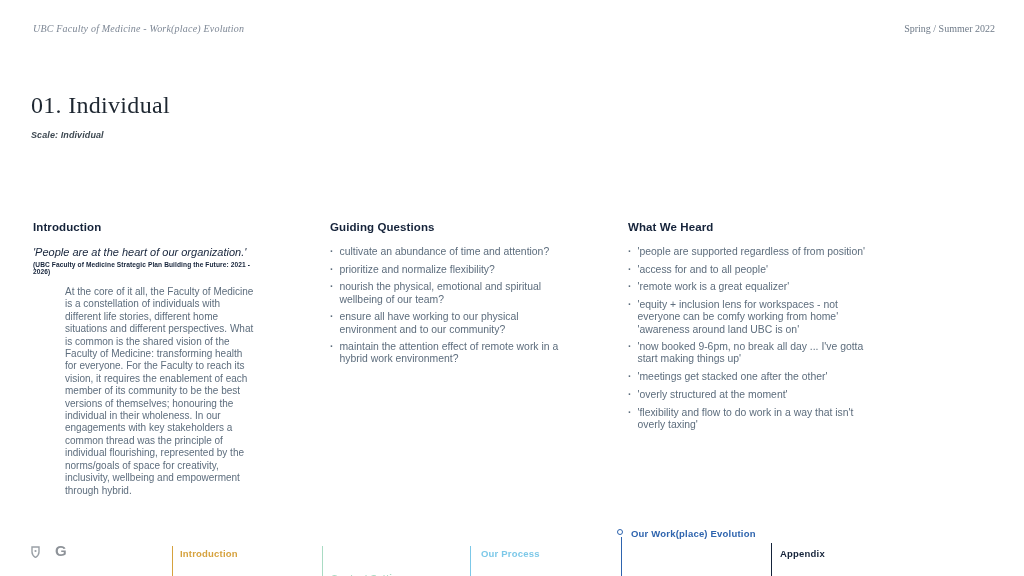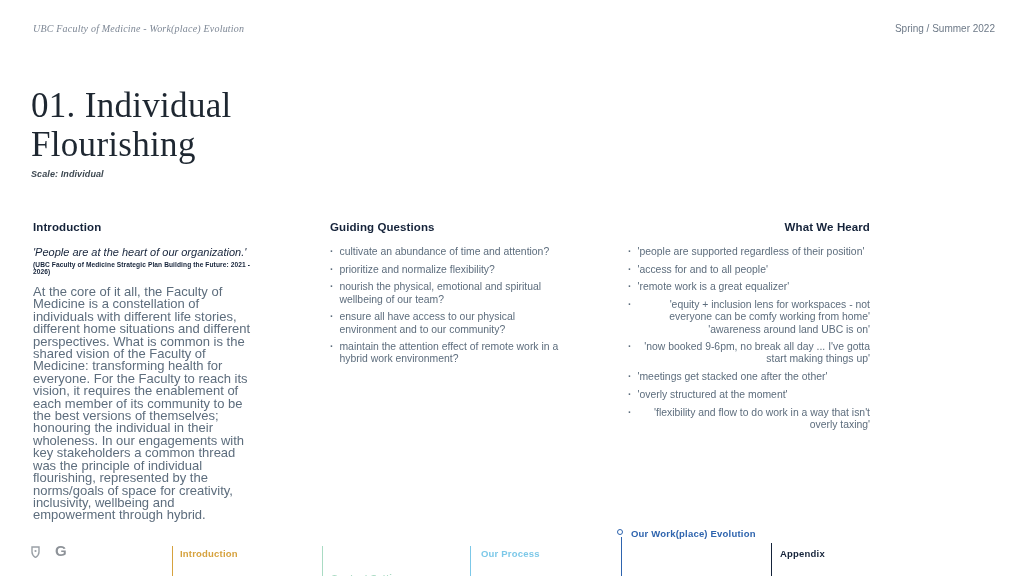--- a/index.html
+++ b/index.html
@@ -14,54 +14,54 @@
   .page { position:absolute; inset:0; background:#fff; }
 
   
   .doc-header-left {
     position:absolute; left:33px; top:23px;
     font-family:"Liberation Serif", serif; font-style:italic;
     font-size:10px; color:#7d8795; letter-spacing:.2px;
   }
   .doc-header-right {
     position:absolute; right:29px; top:23px;
-    font-family:Liberation Sans, sans-serif;
+    font-family:Liberation Serif, serif;
     font-size:10px; color:#6e7a88;
   }
 
   
   .title-block { position:absolute; left:31px; top:86px; width:420px; }
   .page-title {
     font-family:"Liberation Serif", serif; font-weight:400;
-    font-size:35px; line-height:39px; color:#1e2731; letter-spacing:.3px;
+    font-size:24px; line-height:39px; color:#1e2731; letter-spacing:.3px;
   }
   .scale-label {
     margin-top:5px; font-size:9px; font-style:italic;
     color:#3e4952; font-weight:bold; letter-spacing:.1px;
   }
 
   
   .col { position:absolute; top:221px; }
   .col-1 { left:33px;  width:222px; }
   .col-2 { left:330px; width:238px; }
-  .col-3 { left:628px; width:242px;text-align:right; }
+  .col-3 { left:628px; width:242px; }
 
   .col-heading {
     font-size:11.5px; font-weight:bold; color:#15233a; margin-bottom:13px;
     letter-spacing:.1px;
   }
   .quote {
     font-size:11px; font-style:italic; color:#15233a; margin-bottom:3px;
   }
   .citation {
     font-size:6.6px; font-weight:bold; color:#15233a; margin-bottom:11px;
     letter-spacing:.1px;
   }
   .body-text {
-    font-size:13px; line-height:12.4px; color:#5d6d7d;
+    font-size:10px; line-height:12.4px; color:#5d6d7d;margin-left:32px;
   }
   .sub-heading {
     font-size:11px; font-style:italic; font-weight:bold;
     color:#1b4489; margin-bottom:9px;
   }
   ul.bullets { list-style:none; }
   ul.bullets li {
     display:flex; gap:6px; margin-bottom:5.5px;
     font-size:10.4px; line-height:12.2px; color:#5d6d7d;
   }
@@ -102,21 +102,20 @@
 <body>
 
 <div class="page">
 
   <div class="doc-header-left">UBC Faculty of Medicine - Work(place) Evolution</div>
   <div class="doc-header-right">Spring / Summer 2022</div>
 
   <div class="title-block">
     <div class="page-title">
       <div>01. Individual</div>
-      <div>Flourishing</div>
     </div>
     <div class="scale-label">Scale: Individual</div>
   </div>
 
   <div class="col col-1">
     <div class="col-heading">Introduction</div>
     <div class="quote">'People are at the heart of our organization.'</div>
     <div class="citation">(UBC Faculty of Medicine Strategic Plan Building the Future: 2021 - 2026)</div>
     <div class="body-text">At the core of it all, the Faculty of Medicine is a constellation of individuals with different life stories, different home situations and different perspectives. What is common is the shared vision of the Faculty of Medicine: transforming health for everyone. For the Faculty to reach its vision, it requires the enablement of each member of its community to be the best versions of themselves; honouring the individual in their wholeness. In our engagements with key stakeholders a common thread was the principle of individual flourishing, represented by the norms/goals of space for creativity, inclusivity, wellbeing and empowerment through hybrid.</div>
   </div>
@@ -131,35 +130,35 @@
       <li>
         <span class="blt">·</span>
         <span>prioritize and normalize flexibility?</span>
       </li>
       <li>
         <span class="blt">·</span>
         <span>nourish the physical, emotional and spiritual wellbeing of our team?</span>
       </li>
       <li>
         <span class="blt">·</span>
-        <span>ensure all have access to our physical environment and to our community?</span>
+        <span>ensure all have working to our physical environment and to our community?</span>
       </li>
       <li>
         <span class="blt">·</span>
         <span>maintain the attention effect of remote work in a hybrid work environment?</span>
       </li>
     </ul>
   </div>
 
   <div class="col col-3">
     <div class="col-heading">What We Heard</div>
     <ul class="bullets">
       <li>
         <span class="blt">·</span>
-        <span>'people are supported regardless of their position'</span>
+        <span>'people are supported regardless of from position'</span>
       </li>
       <li>
         <span class="blt">·</span>
         <span>'access for and to all people'</span>
       </li>
       <li>
         <span class="blt">·</span>
         <span>'remote work is a great equalizer'</span>
       </li>
       <li>

